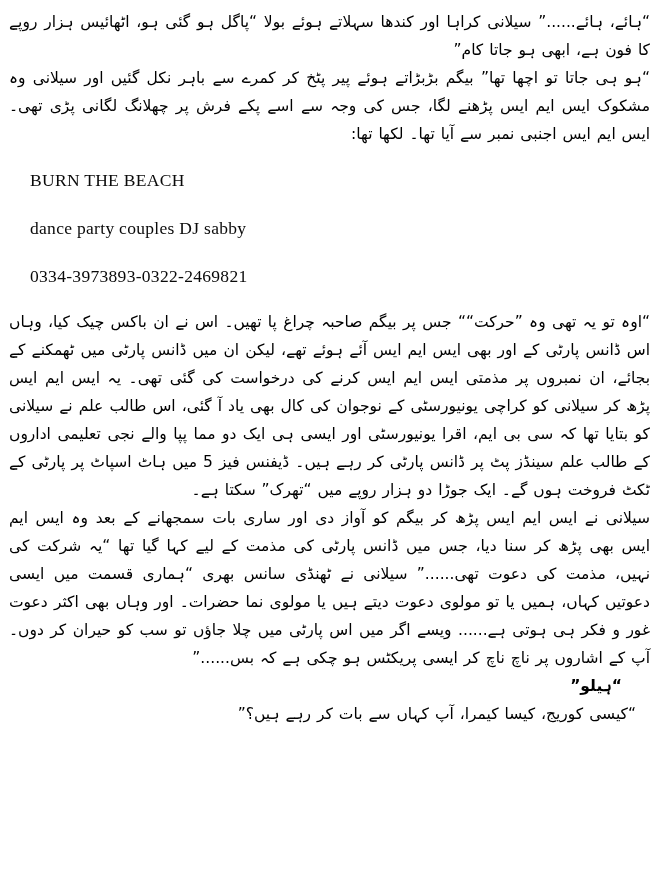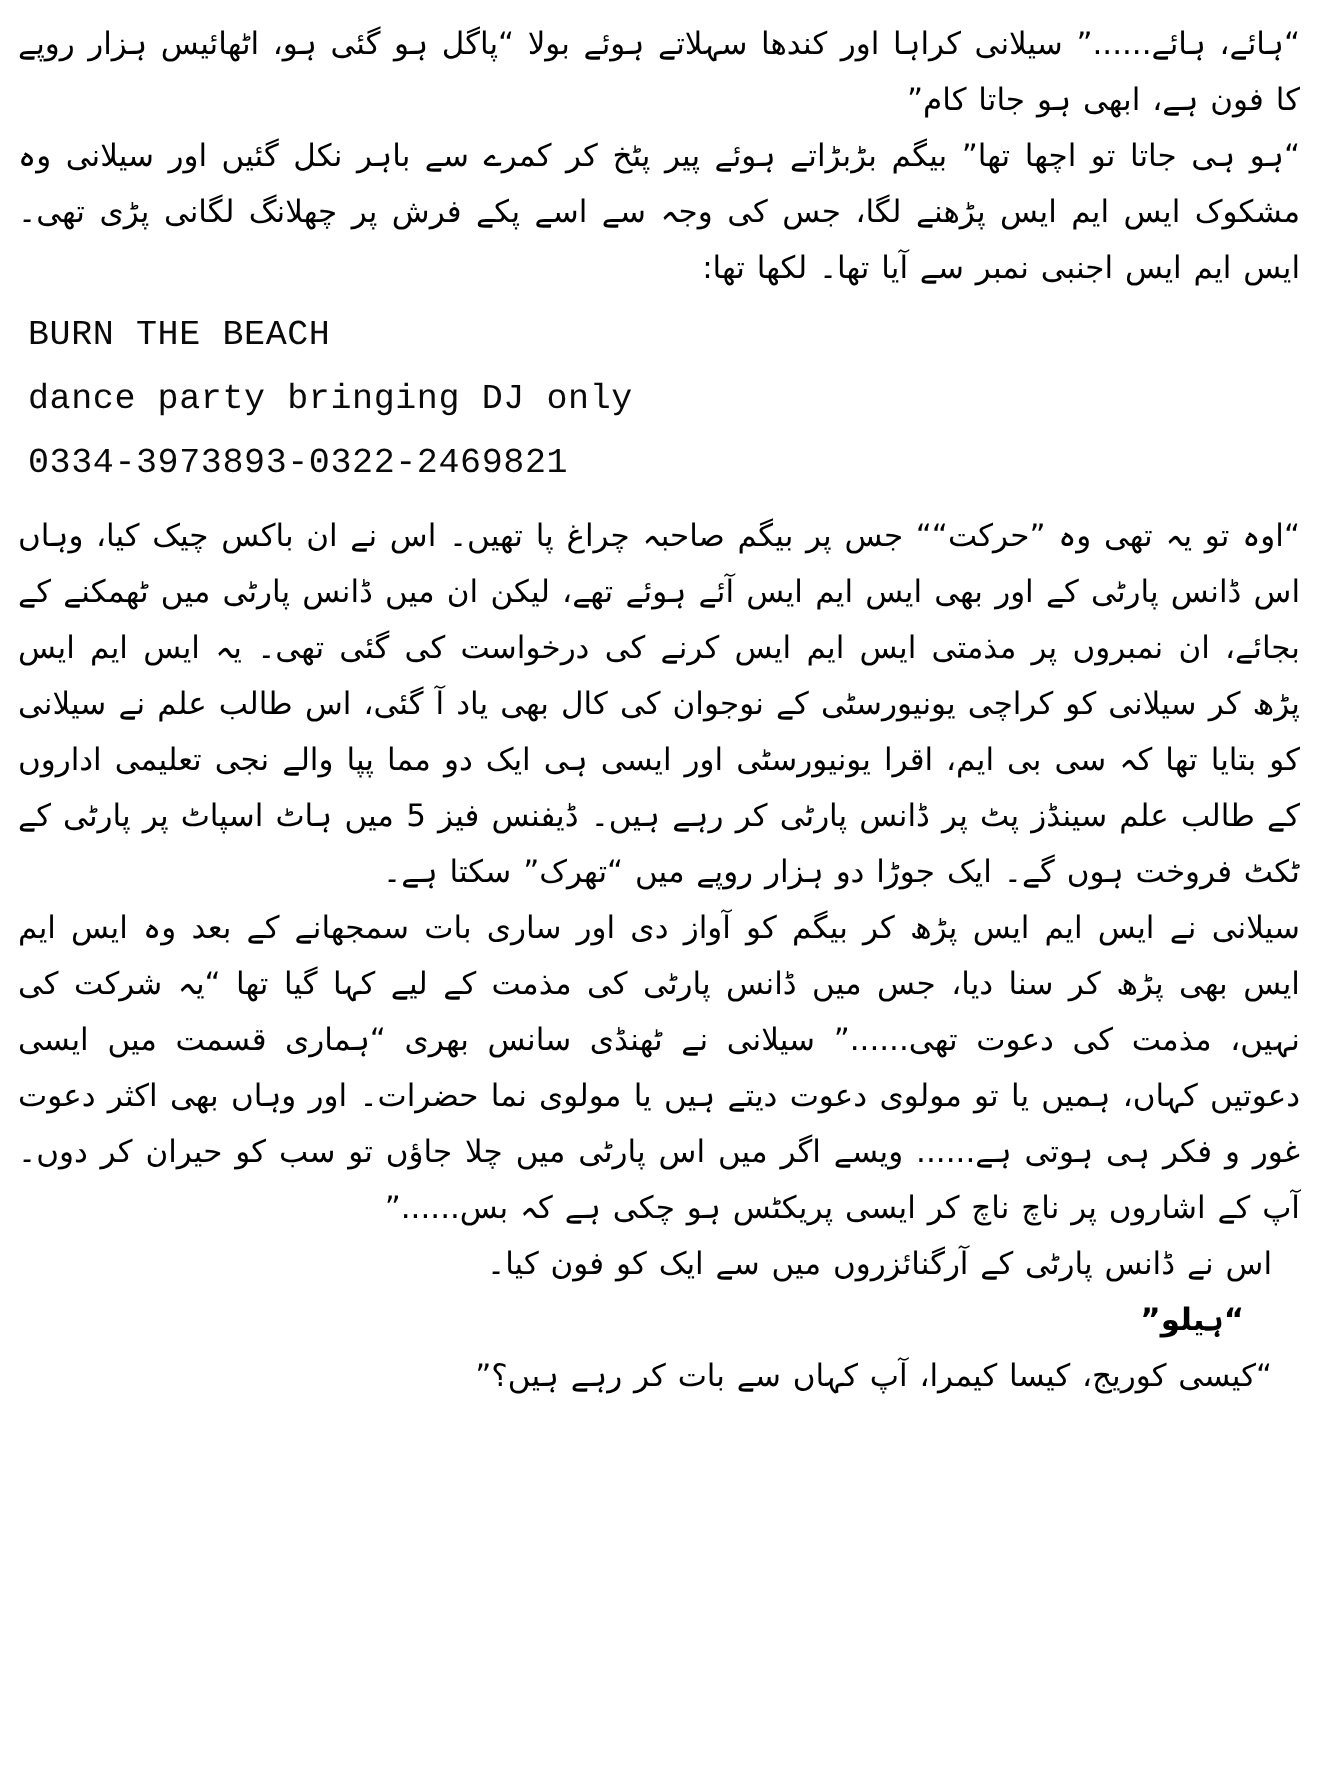--- a/index.html
+++ b/index.html
@@ -31,52 +31,51 @@
     text-align-last: right;
     color: #000000;
     margin: 0;
     word-spacing: 1px;
   }
   .u.indent-sm { padding-right: 14px; }
   .u.indent-md { padding-right: 28px; font-weight: bold; }
   
   .en {
     direction: ltr;
-    font-family: Liberation Mono, monospace;
+    font-family: Liberation Serif, serif;
     font-size: 17.5px;
     line-height: 32px;
     letter-spacing: 0.3px;
     text-align: left;
     color: #0a0a0a;
-    margin: 0;
+    margin: 16px;
   }
   .en-block {
     margin: 4px 0 6px 5px;
   }
 </style>
 </head>
 <body>
 
 <div class="page">
 
   <p class="u" dir="rtl">“ہائے، ہائے......” سیلانی کراہا اور کندھا سہلاتے ہوئے بولا “پاگل ہو گئی ہو، اٹھائیس ہزار روپے کا فون ہے، ابھی ہو جاتا کام”</p>
 
   <p class="u" dir="rtl">“ہو ہی جاتا تو اچھا تھا” بیگم بڑبڑاتے ہوئے پیر پٹخ کر کمرے سے باہر نکل گئیں اور سیلانی وہ مشکوک ایس ایم ایس پڑھنے لگا، جس کی وجہ سے اسے پکے فرش پر چھلانگ لگانی پڑی تھی۔ ایس ایم ایس اجنبی نمبر سے آیا تھا۔ لکھا تھا:</p>
 
   <div class="en-block">
     <p class="en">BURN THE BEACH</p>
-    <p class="en">dance party bringing DJ only</p>
+    <p class="en">dance party couples DJ sabby</p>
     <p class="en">0334-3973893-0322-2469821</p>
   </div>
 
   <p class="u" dir="rtl">“اوہ تو یہ تھی وہ ”حرکت““ جس پر بیگم صاحبہ چراغ پا تھیں۔ اس نے ان باکس چیک کیا، وہاں اس ڈانس پارٹی کے اور بھی ایس ایم ایس آئے ہوئے تھے، لیکن ان میں ڈانس پارٹی میں ٹھمکنے کے بجائے، ان نمبروں پر مذمتی ایس ایم ایس کرنے کی درخواست کی گئی تھی۔ یہ ایس ایم ایس پڑھ کر سیلانی کو کراچی یونیورسٹی کے نوجوان کی کال بھی یاد آ گئی، اس طالب علم نے سیلانی کو بتایا تھا کہ سی بی ایم، اقرا یونیورسٹی اور ایسی ہی ایک دو مما پپا والے نجی تعلیمی اداروں کے طالب علم سینڈز پٹ پر ڈانس پارٹی کر رہے ہیں۔ ڈیفنس فیز 5 میں ہاٹ اسپاٹ پر پارٹی کے ٹکٹ فروخت ہوں گے۔ ایک جوڑا دو ہزار روپے میں “تھرک” سکتا ہے۔</p>
 
   <p class="u" dir="rtl">سیلانی نے ایس ایم ایس پڑھ کر بیگم کو آواز دی اور ساری بات سمجھانے کے بعد وہ ایس ایم ایس بھی پڑھ کر سنا دیا، جس میں ڈانس پارٹی کی مذمت کے لیے کہا گیا تھا “یہ شرکت کی نہیں، مذمت کی دعوت تھی......” سیلانی نے ٹھنڈی سانس بھری “ہماری قسمت میں ایسی دعوتیں کہاں، ہمیں یا تو مولوی دعوت دیتے ہیں یا مولوی نما حضرات۔ اور وہاں بھی اکثر دعوت غور و فکر ہی ہوتی ہے...... ویسے اگر میں اس پارٹی میں چلا جاؤں تو سب کو حیران کر دوں۔ آپ کے اشاروں پر ناچ ناچ کر ایسی پریکٹس ہو چکی ہے کہ بس......”</p>
 
 
-  <p class="u indent-sm" dir="rtl">اس نے ڈانس پارٹی کے آرگنائزروں میں سے ایک کو فون کیا۔</p>
 
   <p class="u indent-md" dir="rtl">“ہیلو”</p>
 
 
   <p class="u indent-sm" dir="rtl">“کیسی کوریج، کیسا کیمرا، آپ کہاں سے بات کر رہے ہیں؟”</p>
 
 </div>
 
 </body></html>

